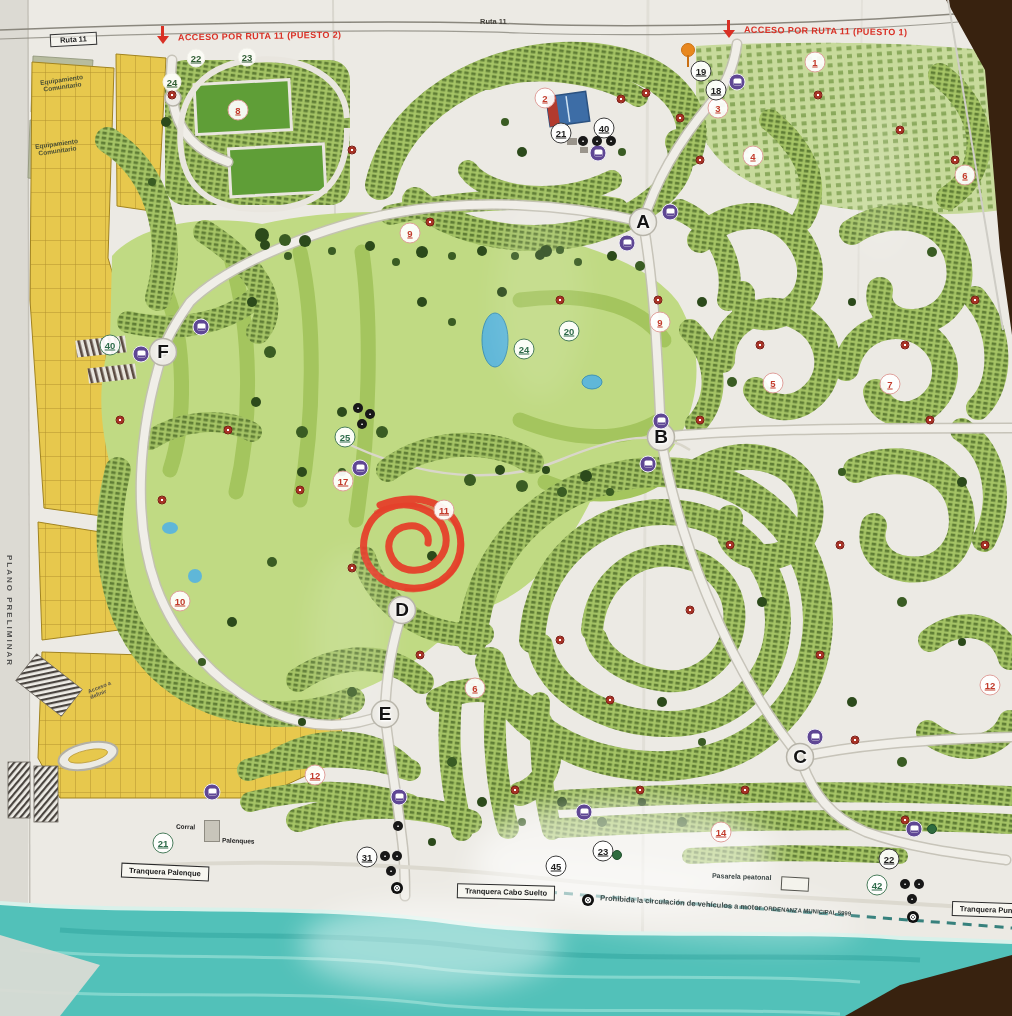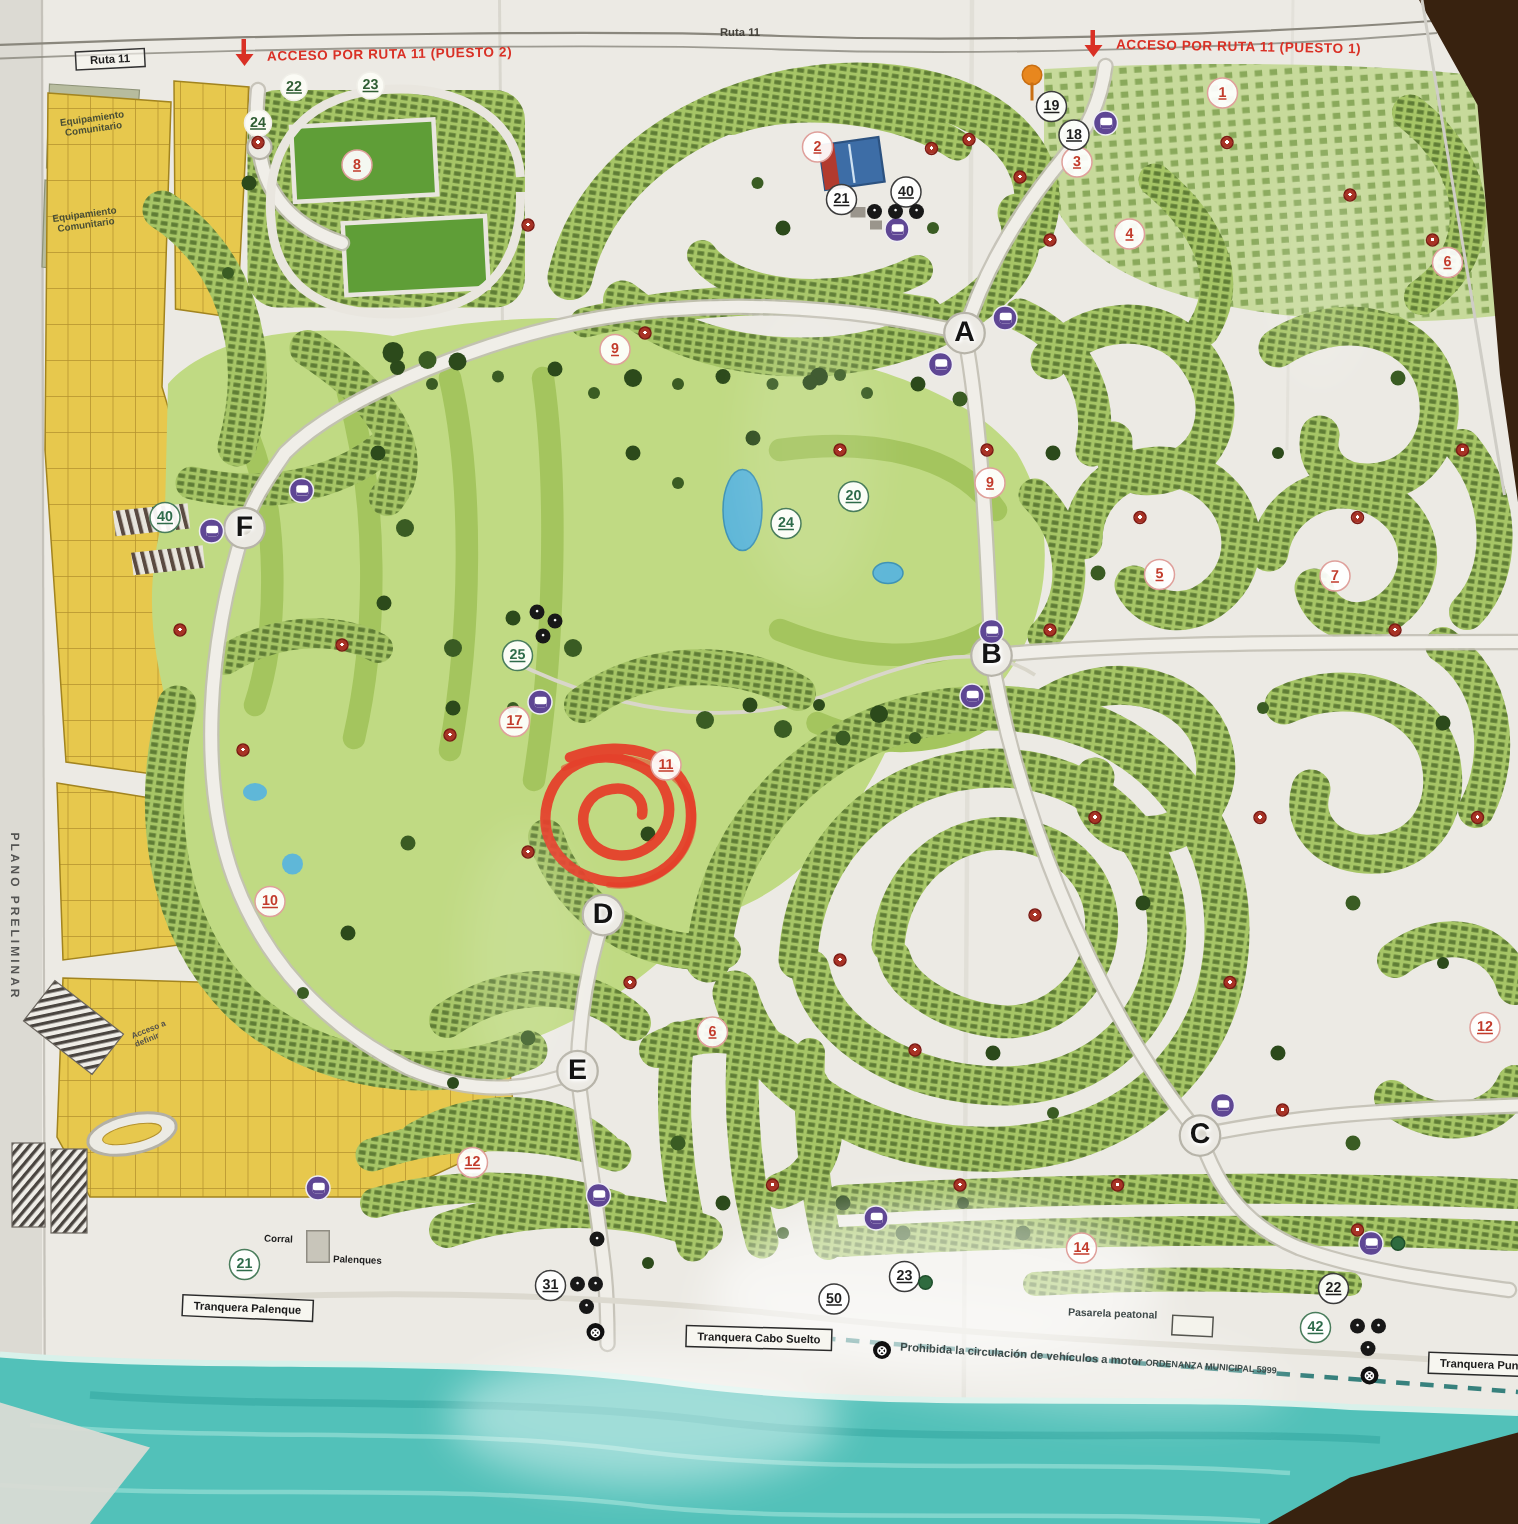--- a/index.html
+++ b/index.html
@@ -402,21 +402,21 @@
       <div class="badge b-red" style="left: 721px; top: 832px;">14</div>
       <div class="badge b-red" style="left: 475px; top: 688px;">6</div>
       <div class="badge b-red" style="left: 315px; top: 775px;">12</div>
       <div class="badge b-red" style="left: 343px; top: 481px;">17</div>
       <div class="badge b-black" style="left: 716px; top: 90px;">18</div>
       <div class="badge b-black" style="left: 701px; top: 71px;">19</div>
       <div class="badge b-black" style="left: 604px; top: 128px;">40</div>
       <div class="badge b-black" style="left: 561px; top: 133px;">21</div>
       <div class="badge b-black" style="left: 889px; top: 859px;">22</div>
       <div class="badge b-black" style="left: 603px; top: 851px;">23</div>
-      <div class="badge b-black" style="left: 556px; top: 866px;">50</div>
+      <div class="badge b-black" style="left: 556px; top: 866px;">45</div>
       <div class="badge b-black" style="left: 367px; top: 857px;">31</div>
       <div class="badge b-green" style="left: 524px; top: 349px;">24</div>
       <div class="badge b-green" style="left: 345px; top: 437px;">25</div>
       <div class="badge b-green" style="left: 569px; top: 331px;">20</div>
       <div class="badge b-green" style="left: 163px; top: 843px;">21</div>
       <div class="badge b-green" style="left: 877px; top: 885px;">42</div>
       <div class="badge b-green" style="left: 110px; top: 345px;">40</div>
       <div class="badge b-wg" style="left: 196px; top: 58px;">22</div>
       <div class="badge b-wg" style="left: 247px; top: 57px;">23</div>
       <div class="badge b-wg" style="left: 172px; top: 82px;">24</div>

